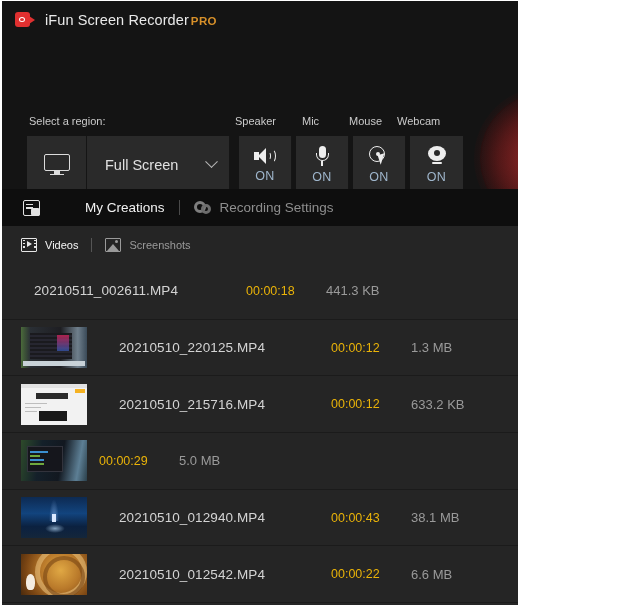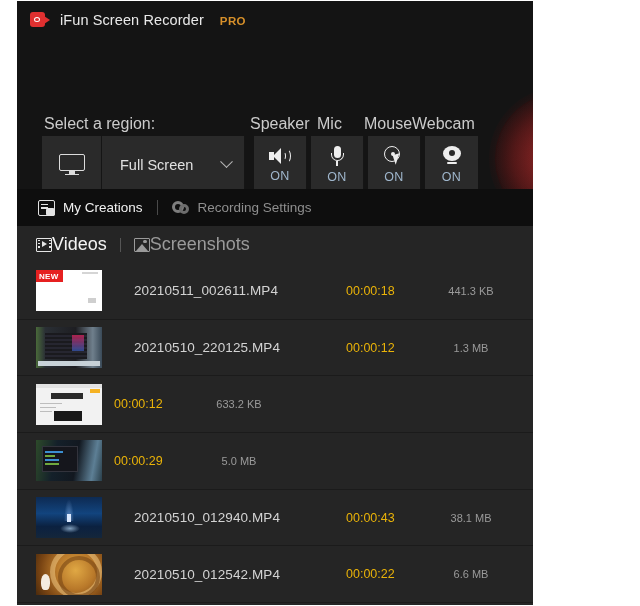--- a/index.html
+++ b/index.html
@@ -4,21 +4,21 @@
 <style>
   * { box-sizing: border-box; margin: 0; padding: 0; }
   html, body {
     width: 640px; height: 606px;
     background: #ffffff;
     font-family: "Liberation Sans", sans-serif;
     overflow: hidden;
   }
   #app {
     position: absolute;
-    left: 17px; top: 1px;
+    left: 2px; top: 1px;
     width: 516px; height: 604px;
     background: #1c1c1c;
     overflow: hidden;
   }
 
   
   .titlebar {
     position: absolute; left: 0; top: 0;
     width: 638px; height: 38px;
     background: #141414;
@@ -48,21 +48,21 @@
     border-bottom: 4px solid transparent;
     border-left: 6px solid #e03030;
   }
   .app-title {
     margin-left: 9px;
     color: #e9e9e9;
     font-size: 14.5px;
     letter-spacing: 0.1px;
   }
   .app-pro {
-    margin-left: 16px;
+    margin-left: 2px;
     color: #d7902a;
     font-size: 11.5px;
     font-weight: bold;
     letter-spacing: 0.4px;
     padding-top: 2px;
   }
   .win-btns {
     position: absolute; right: 6px; top: 0;
     height: 38px; display: flex; align-items: center;
   }
@@ -90,21 +90,21 @@
 
   
   .control-panel {
     position: absolute; left: 0; top: 38px;
     width: 638px; height: 150px;
     background: #141414;
   }
   .panel-label {
     position: absolute;
     color: #cbcbcb;
-    font-size: 16px;
+    font-size: 11px;
   }
   .lbl-region { left: 27px; top: 76px; }
   .lbl-speaker { left: 233px; top: 76px; }
   .lbl-mic    { left: 300px; top: 76px; }
   .lbl-mouse  { left: 347px; top: 76px; }
   .lbl-webcam { left: 395px; top: 76px; }
 
   .tile-row {
     position: absolute; left: 25px; top: 97px;
     height: 57px; display: flex;
@@ -260,21 +260,21 @@
   
   .nav-strip {
     position: absolute; left: 0; top: 188px;
     width: 638px; height: 37px;
     background: #0e0e0e;
     display: flex; align-items: center;
   }
   .nav-item {
     display: flex; align-items: center; cursor: pointer;
   }
-  .nav-item.first { margin-left: 21px; }
+  .nav-item.first { margin-left: 21px; gap: 37px; }
   .nav-label { font-size: 13.5px; margin-left: 8px; }
   .nav-active .nav-label { color: #f2f2f2; }
   .nav-idle .nav-label { color: #8e8e8e; }
   .nav-sep {
     width: 1px; height: 15px; background: #4a4a4a;
     margin: 0 14px;
   }
   .creations-ico { position: relative; width: 17px; height: 16px; }
   .creations-ico .frame {
     position: absolute; left:0; top:0; width: 17px; height: 16px;
@@ -301,21 +301,21 @@
   .tab-row {
     position: absolute; left: 0; top: 225px;
     width: 638px; height: 37px;
     background: #252525;
     display: flex; align-items: center;
   }
   .tab {
     display: flex; align-items: center; cursor: pointer;
   }
   .tab.first { margin-left: 19px; }
-  .tab-label { font-size: 18px; }
+  .tab-label { font-size: 11px; margin-left: 8px; }
   .tab-active .tab-label { color: #f4f4f4; }
   .tab-idle .tab-label { color: #9a9a9a; }
   .tab-sep { width: 1px; height: 14px; background: #555; margin: 0 13px; }
   .film-ico {
     position: relative; width: 16px; height: 14px;
     border: 1.6px solid #e6e6e6; border-radius: 1px;
   }
   .film-ico .perfL, .film-ico .perfR {
     position: absolute; top: 1px; width: 2px; height: 10px;
     background: transparent;
@@ -432,22 +432,22 @@
     letter-spacing: 0.1px;
   }
   .fdur {
     width: 80px;
     color: #eab308; font-size: 12.5px;
     text-align: left;
     margin-left: 12px;
   }
   .fsize {
     width: 90px;
-    color: #9a9a9a; font-size: 11px;
-    text-align: center;
+    color: #9a9a9a; font-size: 13px;
+    text-align: left;
   }
   .racts {
     position: absolute; right: 20px; top: 0; height: 56.7px;
     display: flex; align-items: center; gap: 10px;
   }
   .ibtn {
     width: 22px; height: 22px;
     display: flex; align-items: center; justify-content: center;
     cursor: pointer; position: relative;
   }
@@ -748,25 +748,20 @@
         <span class="up"></span>
           <span class="uparrow"></span>
         <span class="dn"></span>
           <span class="dnarrow"></span>
       </span>
     </div>
   </div>
 
   <div class="file-list" id="file-list">
       <div class="frow">
-        <div class="thumb th-white">
-          <span class="new-badge">NEW</span>
-          <div class="hl-line"></div>
-          <div class="dot2"></div>
-        </div>
         <div class="fname">20210511_002611.MP4</div>
         <div class="fdur">00:00:18</div>
         <div class="fsize">441.3 KB</div>
         <div class="racts">
           <span class="ibtn">
             <span class="play-ico">
               <i></i>
             </span>
           </span>
           <span class="ibtn">
@@ -822,20 +817,21 @@
       <div class="frow">
         <div class="thumb th-doc">
           <div class="hdr"></div>
           <div class="yel"></div>
           <div class="blk"></div>
           <div class="blk2"></div>
           <div class="ln" style="top:19px"></div>
           <div class="ln" style="top:23px;width:16px"></div>
           <div class="ln" style="top:27px;width:12px"></div>
         </div>
+        <div class="fname">20210510_215716.MP4</div>
         <div class="fdur">00:00:12</div>
         <div class="fsize">633.2 KB</div>
         <div class="racts">
           <span class="ibtn">
             <span class="play-ico">
               <i></i>
             </span>
           </span>
           <span class="ibtn">
             <span class="edit-ico">

